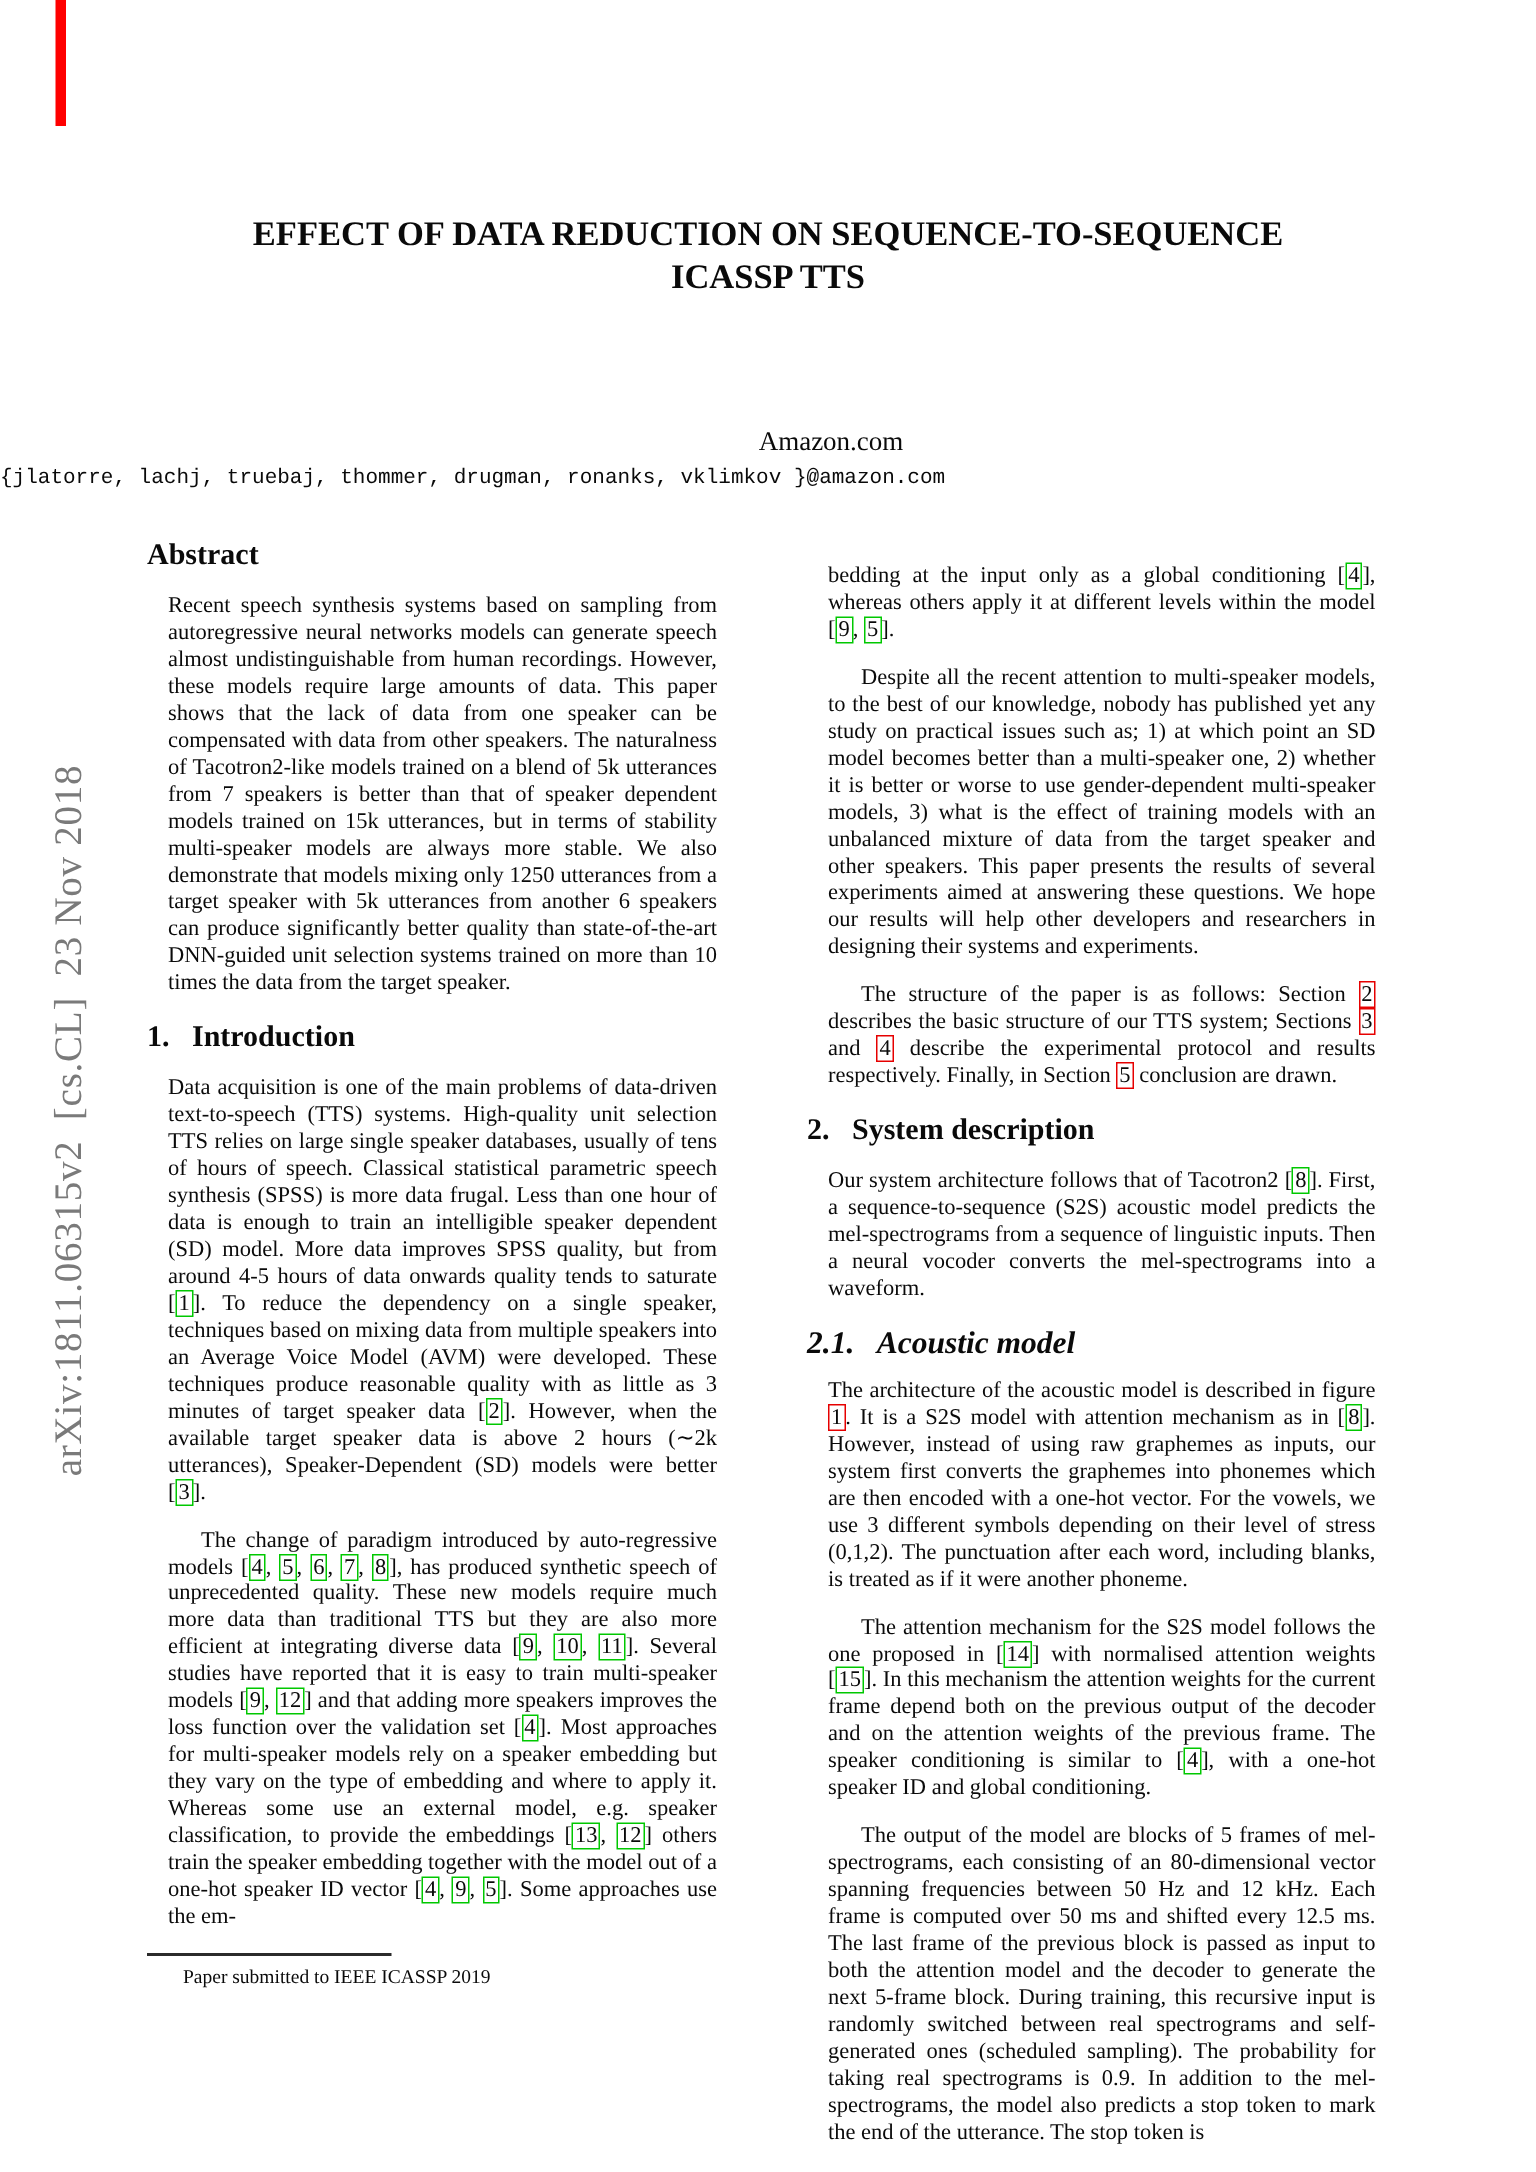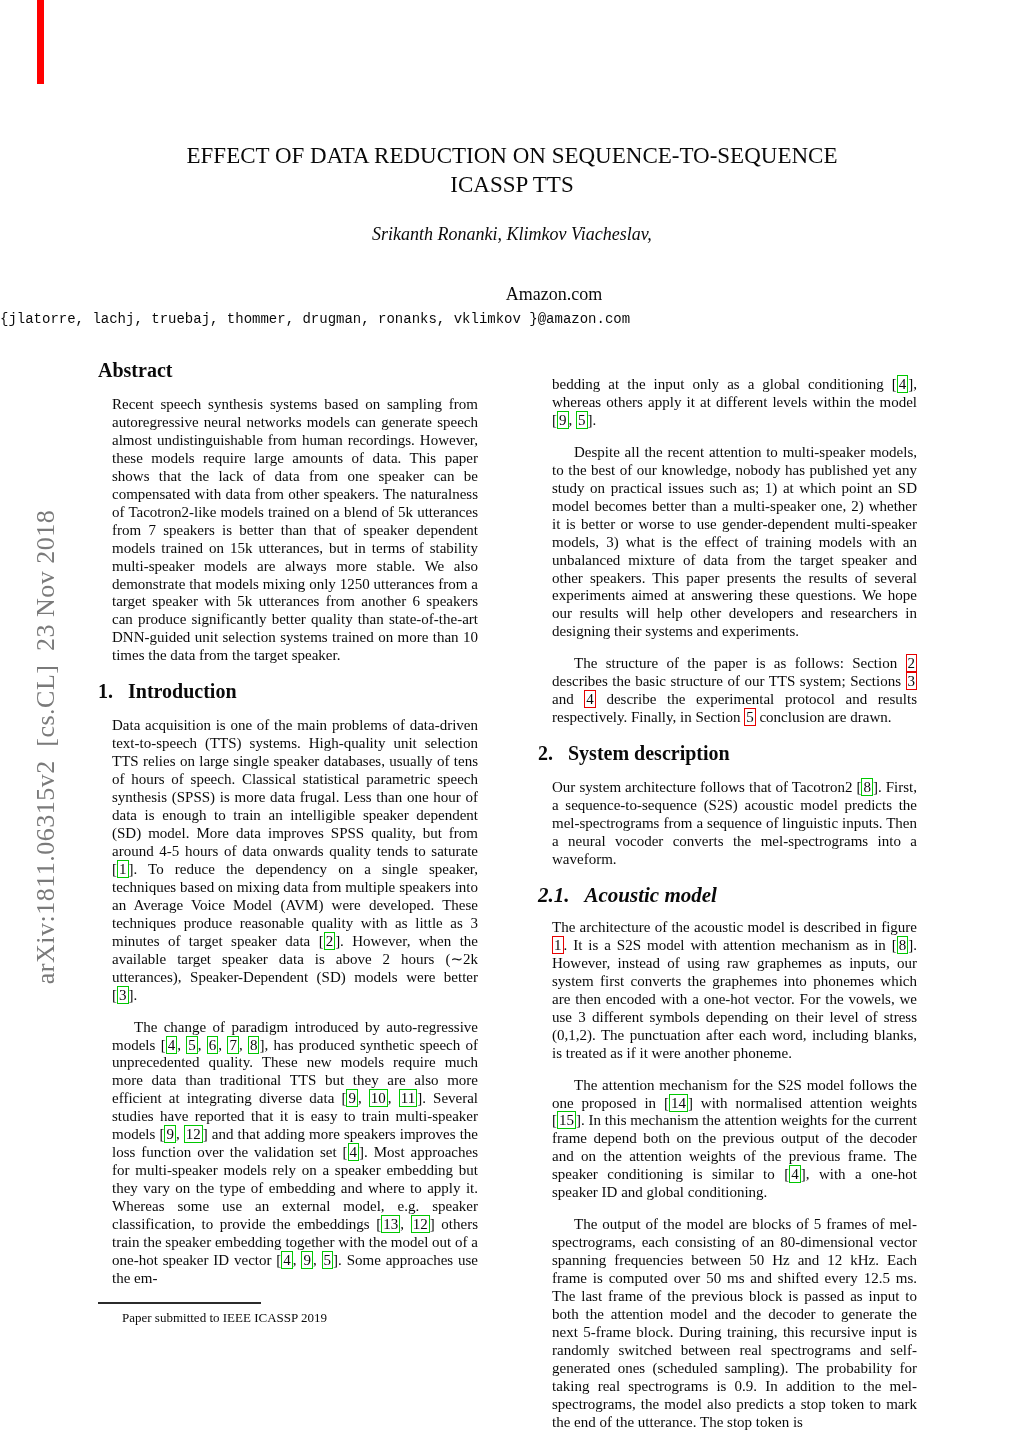--- a/index.html
+++ b/index.html
@@ -2,21 +2,21 @@
 <html style="--cite-color: #00c800; --iref-color: #e60000; --wm-color: #7a7a7a; --marker-color: #ff0000;"><head>
 <meta charset="utf-8">
 <style>
   html,body{margin:0;padding:0;}
   body{width:1024px;height:1448px;background:#ffffff;color:#0a0a0a;
        font-family:"Liberation Serif",serif;position:relative;overflow:hidden;}
   .marker{position:absolute;left:37px;top:0;width:7px;height:84px;background:var(--marker-color,#f00);}
   .watermark{position:absolute;left:46px;top:747px;transform:translate(-50%,-50%) rotate(-90deg);
        white-space:nowrap;font-size:26px;letter-spacing:.5px;color:var(--wm-color,#7a7a7a);}
   .title{position:absolute;top:141px;left:0;width:1024px;text-align:center;
-       font-size:23px;font-weight:normal;line-height:29px;margin:0;}
+       font-size:23px;font-weight:bold;line-height:29px;margin:0;}
   .authors{position:absolute;top:221px;left:0;width:1024px;text-align:center;
        font-style:italic;font-size:18px;line-height:26px;}
   .affiliation{position:absolute;top:284px;left:0;width:1024px;text-align:center;font-size:18px;padding-left:42px;}
   .emails{position:absolute;top:311px;left:0;width:1024px;text-align:left;
        font-family:"Liberation Mono",monospace;font-size:14px;}
   .col{position:absolute;}
   .col-left{left:98px;top:358px;width:394px;}
   .col-right{left:538px;top:362px;width:393px;}
   p.body{margin:14px;font-size:15px;line-height:17.95px;text-align:justify;}
   p.indent{text-indent:22px;}
@@ -40,21 +40,20 @@
   <div class="marker"></div>
 
   <div class="watermark">arXiv:1811.06315v2 [cs.CL] 23 Nov 2018</div>
 
   <h1 class="title">
     <span>EFFECT OF DATA REDUCTION ON SEQUENCE-TO-SEQUENCE</span><br>
     <span>ICASSP TTS</span>
   </h1>
 
   <div class="authors">
-    <div>Srikanth Ronanki, Klimkov Viacheslav,</div>
   </div>
 
   <div class="affiliation">Amazon.com</div>
 
   <div class="emails">{jlatorre, lachj, truebaj, thommer, drugman, ronanks, vklimkov }@amazon.com</div>
 
   <div class="col col-left">
     <h2 class="sec abstract-h">Abstract</h2>
     <p class="body">Recent speech synthesis systems based on sampling from autoregressive neural networks models can generate speech almost undistinguishable from human recordings. However, these models require large amounts of data. This paper shows that the lack of data from one speaker can be compensated with data from other speakers. The naturalness of Tacotron2-like models trained on a blend of 5k utterances from 7 speakers is better than that of speaker dependent models trained on 15k utterances, but in terms of stability multi-speaker models are always more stable. We also demonstrate that models mixing only 1250 utterances from a target speaker with 5k utterances from another 6 speakers can produce significantly better quality than state-of-the-art DNN-guided unit selection systems trained on more than 10 times the data from the target speaker.</p>
 

